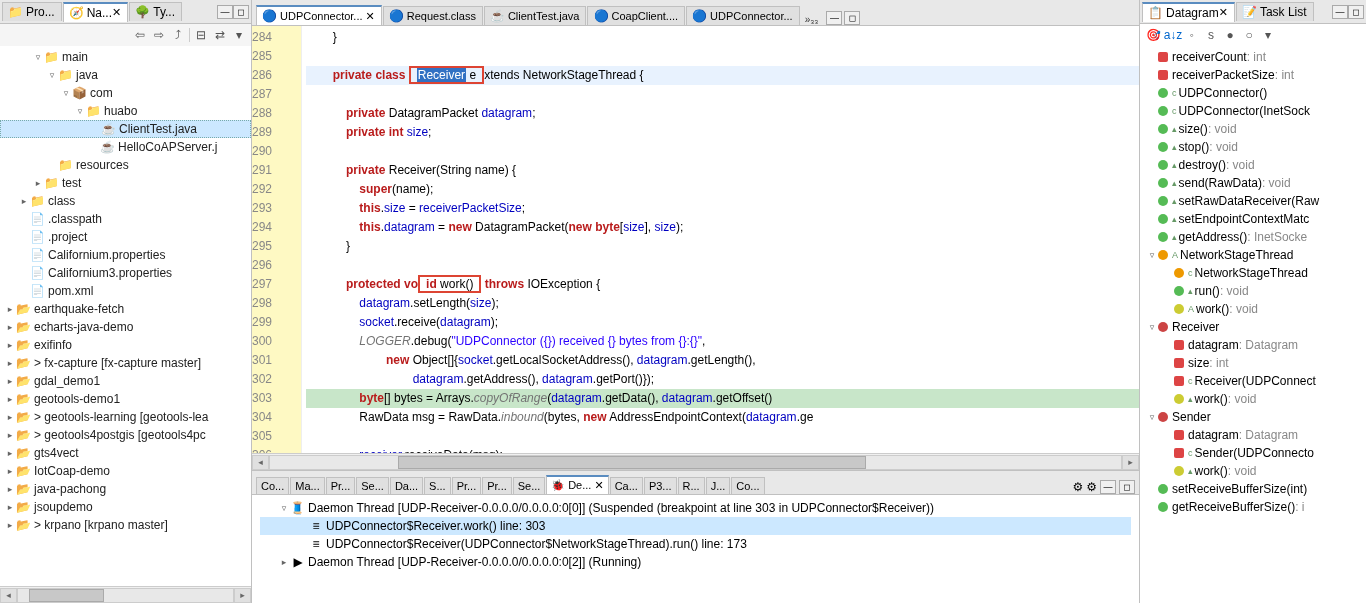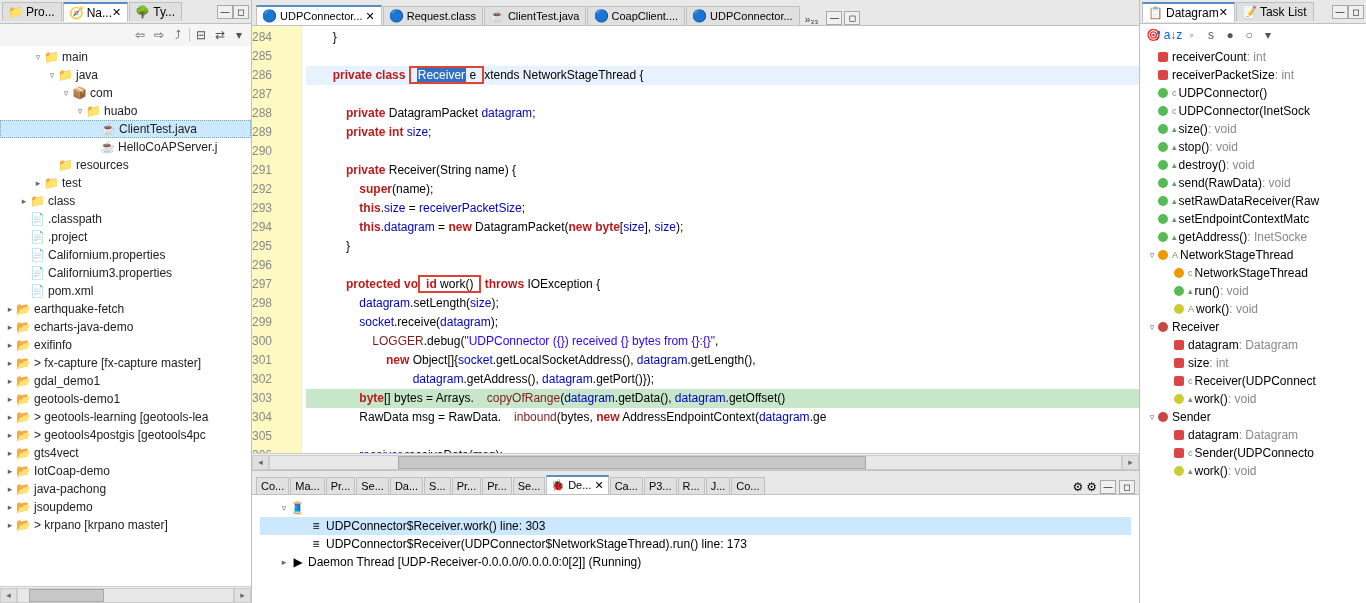--- a/index.html
+++ b/index.html
@@ -33,21 +33,21 @@
   .ruler { width:50px; background:#fef9c3; border-right:1px solid #eee; text-align:left; padding-right:4px; font-family:Consolas,monospace; font-size:13px; color:#888; line-height:19px; padding-top:2px; }
   .code { flex:1; font-family:Consolas,monospace; font-size:13px; line-height:19px; padding:2px 0 2px 4px; overflow:auto; white-space:pre; color:#000; }
   .code .line { height:19px; }
   .kw { color:#b91c1c; font-weight:bold; }
   .str { color:#2a00ff; }
   .fld { color:#0000c0; }
   .hl-line { background:#e8f2fe; display:block; }
   .hl-sel { background:#3171c3; color:#fff; padding:0 1px; }
   .hl-box { border:2px solid #d43; padding:0 6px; }
   .hl-green { background:#c8e6c9; display:block; }
-  .static-it { color:#7f1d1d;margin-left:13px; }
+  .static-it { font-style:italic; color:#737373; }
   .bottom-pane { height:133px; border-top:1px solid #c0c0c0; display:flex; flex-direction:column; background:#fff; }
   .bottom-tabs { display:flex; height:24px; background:#e8e8e8; border-bottom:1px solid #c0c0c0; align-items:flex-end; padding-left:4px; overflow:hidden; }
   .bottom-tabs .tab { font-size:11px; padding:2px 4px; }
   .bottom-tabs .btoolbar { margin-left:auto; display:flex; gap:3px; padding:0 4px; }
   .dbg { flex:1; overflow:auto; padding:4px 8px; font-size:12px; }
   .dbg-row { display:flex; align-items:center; height:18px; white-space:nowrap; }
   .dbg-row.sel { background:#cce8ff; }
   .outline { flex:1; overflow:auto; background:#fff; padding:2px 0; font-size:12px; }
   .out-row { display:flex; align-items:center; height:18px; padding-left:6px; white-space:nowrap; cursor:pointer; }
   .method-icon { width:10px; height:10px; border-radius:50%; margin-right:4px; flex-shrink:0; }
@@ -304,20 +304,21 @@
           <span class="tbtn">⚙</span>
           <span class="tbtn">⚙</span>
           <span class="winbtn">—</span>
           <span class="winbtn">◻</span>
         </span>
       </div>
     <div class="dbg" id="dbg">
         <div class="dbg-row" style="padding-left: 18px;">
           <span class="tw">▿</span>
           <span class="ico">🧵</span>
+          <span>Daemon Thread [UDP-Receiver-0.0.0.0/0.0.0.0:0[0]] (Suspended (breakpoint at line 303 in UDPConnector$Receiver))</span>
         </div>
         <div class="dbg-row sel" style="padding-left: 36px;">
           <span class="tw"></span>
           <span class="ico">≡</span>
           <span>UDPConnector$Receiver.work() line: 303</span>
         </div>
         <div class="dbg-row" style="padding-left: 36px;">
           <span class="tw"></span>
           <span class="ico">≡</span>
           <span>UDPConnector$Receiver(UDPConnector$NetworkStageThread).run() line: 173</span>
@@ -505,14 +506,26 @@
         <span>Sender(UDPConnecto</span>
         <span class="type-c"></span>
       </div>
       <div class="out-row" style="padding-left: 22px;">
         <span class="tw"></span>
         <span class="method-icon yellow-c"></span>
         <sup style="color:#696;font-size:9px;margin-right:2px">▴</sup>
         <span>work()</span>
         <span class="type-c"> : void</span>
       </div>
+      <div class="out-row" style="padding-left: 6px;">
+        <span class="tw"></span>
+        <span class="method-icon green-c"></span>
+        <span>setReceiveBufferSize(int)</span>
+        <span class="type-c"></span>
+      </div>
+      <div class="out-row" style="padding-left: 6px;">
+        <span class="tw"></span>
+        <span class="method-icon green-c"></span>
+        <span>getReceiveBufferSize()</span>
+        <span class="type-c"> : i</span>
+      </div>
     </div>
 </div>
 
 </body></html>

